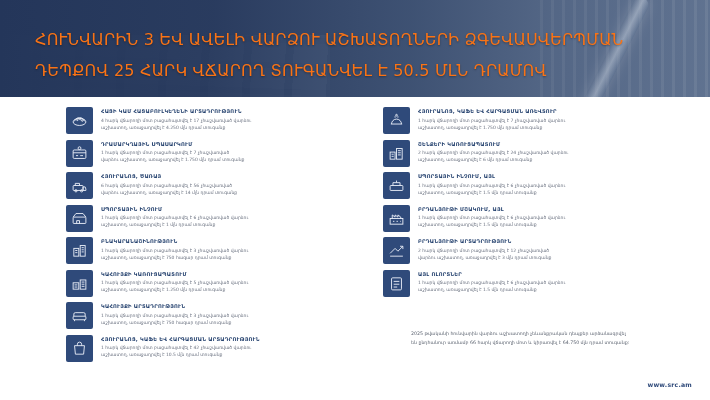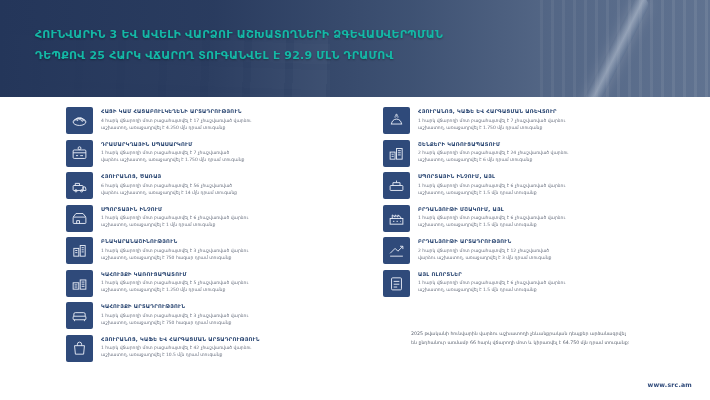--- a/index.html
+++ b/index.html
@@ -48,22 +48,22 @@
     position: absolute; right: 0; top: 0; width: 170px; height: 97px;
     background: repeating-linear-gradient(90deg, rgba(255,255,255,0.22) 0 3px, rgba(255,255,255,0) 3px 11px);
     opacity: 0.55;
   }
   .hdr-tint {
     position: absolute; inset: 0;
     background: linear-gradient(90deg, #24365a 0%, rgba(36,54,90,0.93) 30%, rgba(40,60,96,0.70) 58%, rgba(46,66,102,0.45) 78%, rgba(52,72,108,0.30) 100%);
   }
   .hdr-text {
     position: absolute; left: 35px; top: 24px; right: 40px;
-    color: #14b8a6;
-    font-size: 11px; font-weight: bold; letter-spacing: 0.2px; line-height: 1.95;
+    color: #f97316;
+    font-size: 16px; font-weight: normal; letter-spacing: 0.2px; line-height: 1.95;
     text-shadow: 0 1px 2px rgba(0,0,0,0.35);
   }
   .hdr-line { display: block; white-space: nowrap; }
 
   
   .body-wrap {
     position: absolute; left: 0; top: 97px; width: 710px; height: 303px;
     background: #ffffff;
     padding: 10px 0 0 0;
   }
@@ -104,21 +104,21 @@
 <body>
 
 <div id="page">
 
   <div class="header">
     <div class="hdr-photo"></div>
     <div class="hdr-bars"></div>
     <div class="hdr-tint"></div>
     <div class="hdr-text">
       <span class="hdr-line">ՀՈՒՆՎԱՐԻՆ 3 ԵՎ ԱՎԵԼԻ ՎԱՐՁՈՒ ԱՇԽԱՏՈՂՆԵՐԻ ՁԳԵՎԱՍՎԵՐՊՄԱՆ</span>
-      <span class="hdr-line">ԴԵՊՔՈՎ 25 ՀԱՐԿ ՎՃԱՐՈՂ ՏՈՒԳԱՆՎԵԼ Է 92.9 ՄԼՆ ԴՐԱՄՈՎ</span>
+      <span class="hdr-line">ԴԵՊՔՈՎ 25 ՀԱՐԿ ՎՃԱՐՈՂ ՏՈՒԳԱՆՎԵԼ Է 50.5 ՄԼՆ ԴՐԱՄՈՎ</span>
     </div>
   </div>
 
   <div class="body-wrap">
     <div class="columns">
 
       <div class="col left">
 
         <div class="entry">
           <div class="tile">

